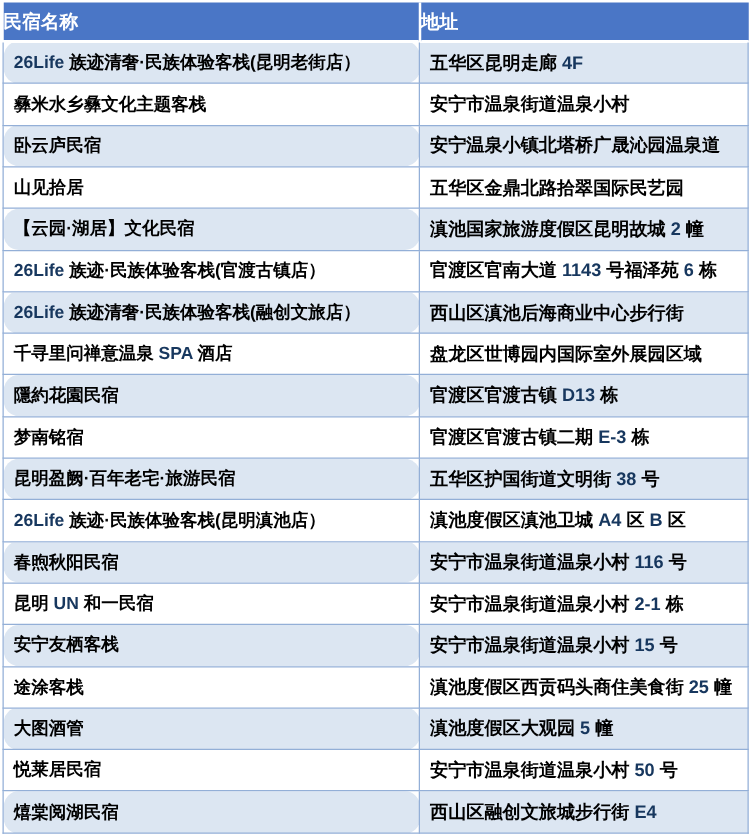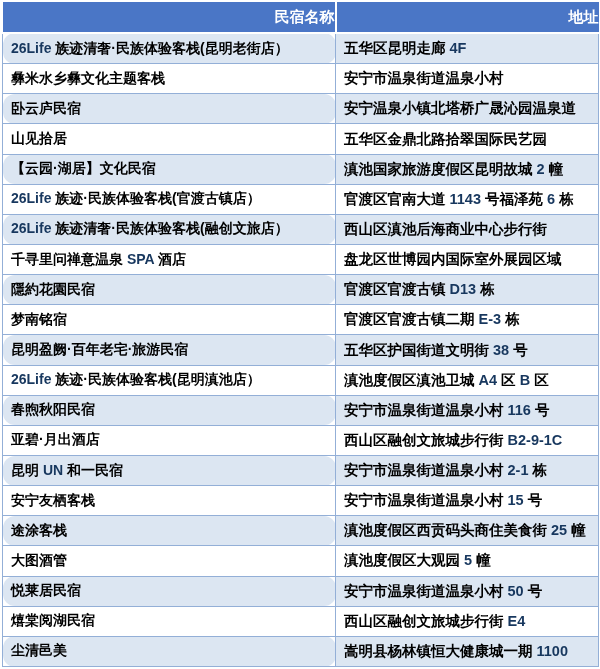--- a/index.html
+++ b/index.html
@@ -17,21 +17,21 @@
     font-family:"Liberation Sans","DejaVu Sans",sans-serif;
   }
   table.listing{
     margin:2px;width:596px;height:665px;
     border-collapse:collapse;table-layout:fixed;
   }
   col.c-name{width:333px;}
   col.c-addr{width:263px;}
   thead th{
     background:var(--header-bg);color:var(--header-text);
-    font-size:15px;font-weight:bold;text-align:right;
+    font-size:15px;font-weight:bold;text-align:left;
     height:30px;padding:0;border:0;
   }
   thead th + th{border-left:2px solid #ffffff;}
   thead tr{border-bottom:2px solid #ffffff;}
   tbody td{
     border:1px solid var(--border-color);
     height:27px;padding:0 4px 0 8px;
     color:var(--text-color);vertical-align:middle;
     white-space:nowrap;overflow:hidden;
   }
@@ -102,24 +102,20 @@
     </tr>
     <tr>
       <td class="name"><span class="latin">26Life</span><span> 族迹·民族体验客栈(昆明滇池店）</span></td>
       <td class="addr"><span>滇池度假区滇池卫城 </span><span class="latin">A4</span><span> 区 </span><span class="latin">B</span><span> 区</span></td>
     </tr>
     <tr>
       <td class="name"><span>春煦秋阳民宿</span></td>
       <td class="addr"><span>安宁市温泉街道温泉小村 </span><span class="latin">116</span><span> 号</span></td>
     </tr>
     <tr>
-      <td class="name"><span>亚碧·月出酒店</span></td>
-      <td class="addr"><span>西山区融创文旅城步行街 </span><span class="latin">B2-9-1C</span></td>
-    </tr>
-    <tr>
       <td class="name"><span>昆明 </span><span class="latin">UN</span><span> 和一民宿</span></td>
       <td class="addr"><span>安宁市温泉街道温泉小村 </span><span class="latin">2-1</span><span> 栋</span></td>
     </tr>
     <tr>
       <td class="name"><span>安宁友栖客栈</span></td>
       <td class="addr"><span>安宁市温泉街道温泉小村 </span><span class="latin">15</span><span> 号</span></td>
     </tr>
     <tr>
       <td class="name"><span>途涂客栈</span></td>
       <td class="addr"><span>滇池度假区西贡码头商住美食街 </span><span class="latin">25</span><span> 幢</span></td>
@@ -129,18 +125,14 @@
       <td class="addr"><span>滇池度假区大观园 </span><span class="latin">5</span><span> 幢</span></td>
     </tr>
     <tr>
       <td class="name"><span>悦莱居民宿</span></td>
       <td class="addr"><span>安宁市温泉街道温泉小村 </span><span class="latin">50</span><span> 号</span></td>
     </tr>
     <tr>
       <td class="name"><span>熺棠阅湖民宿</span></td>
       <td class="addr"><span>西山区融创文旅城步行街 </span><span class="latin">E4</span></td>
     </tr>
-    <tr>
-      <td class="name"><span>尘清邑美</span></td>
-      <td class="addr"><span>嵩明县杨林镇恒大健康城一期 </span><span class="latin">1100</span></td>
-    </tr>
   </tbody>
 </table>
 
 </body></html>

